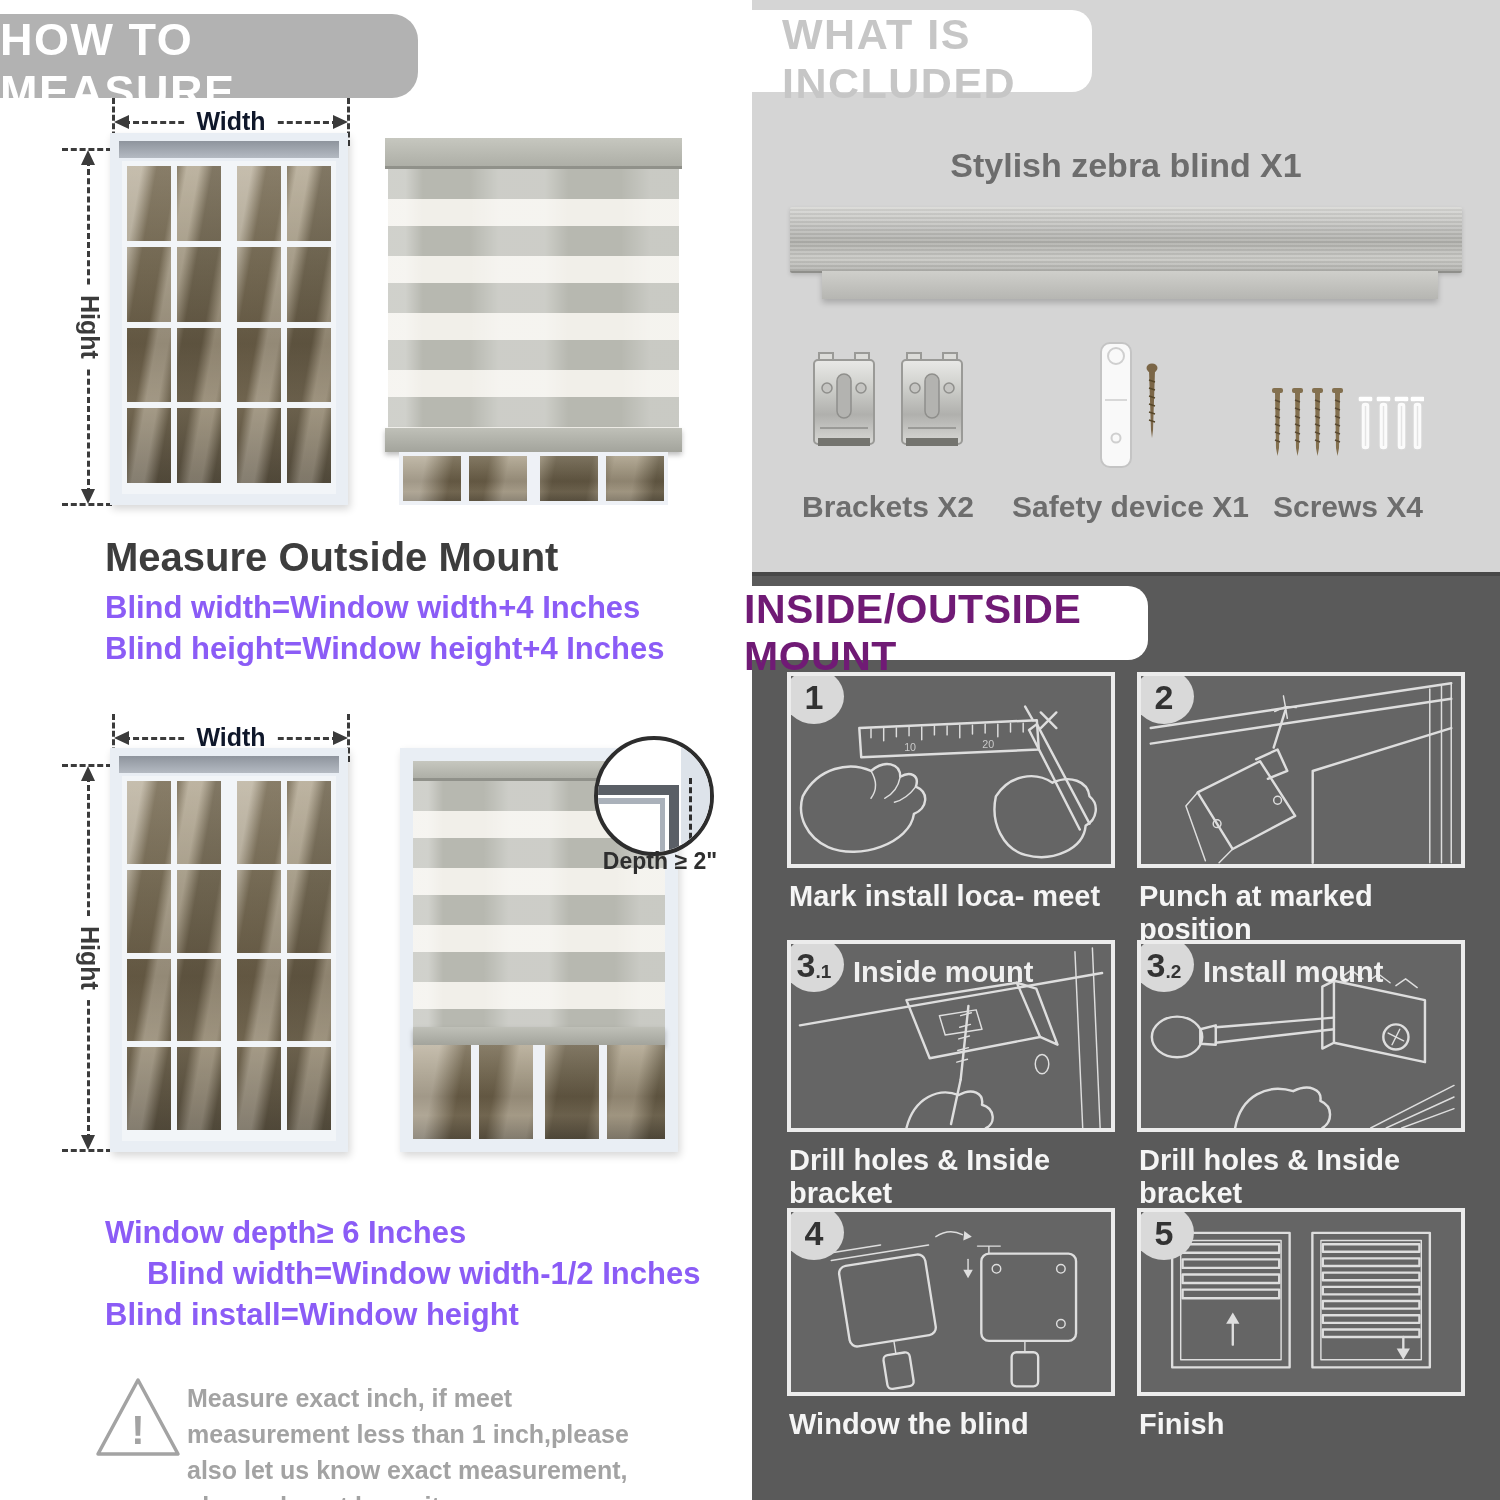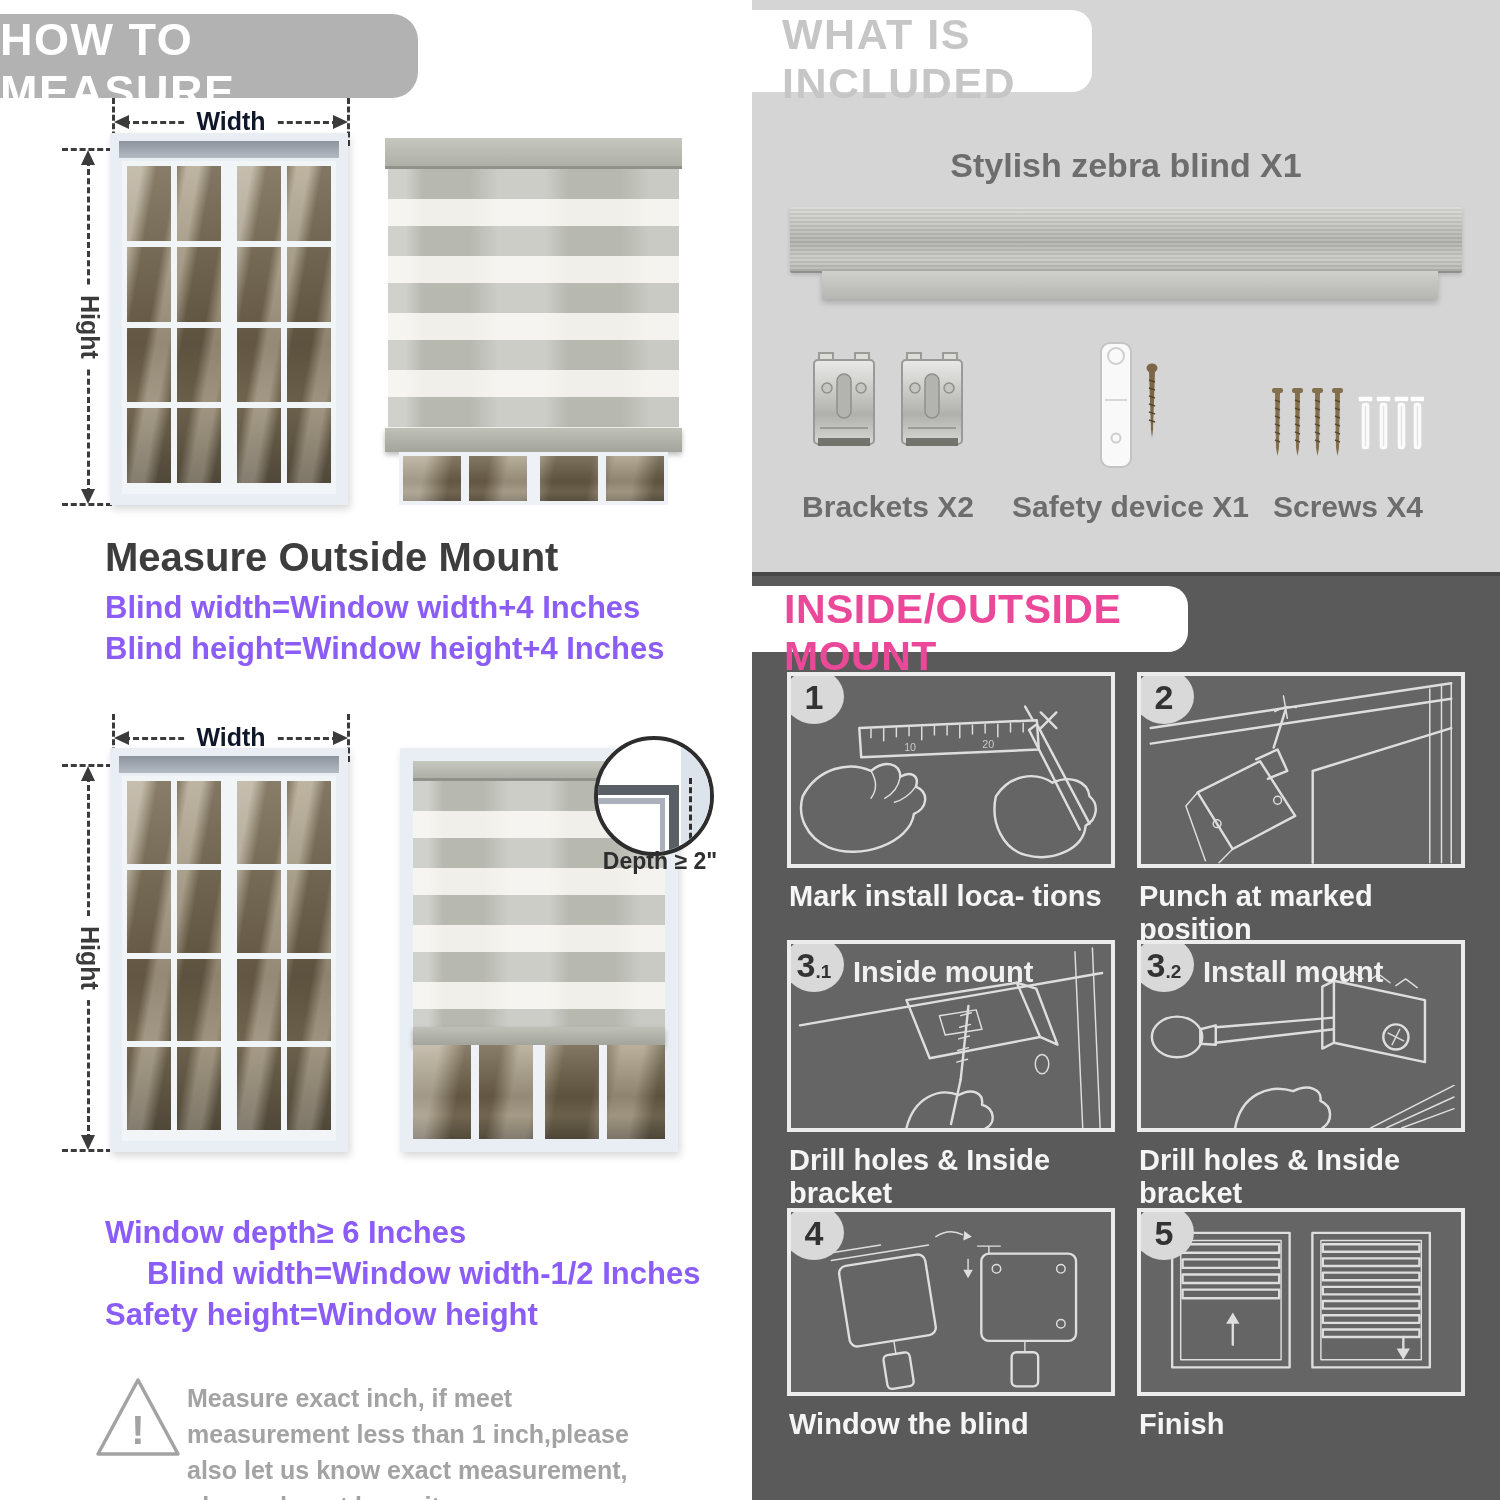--- a/index.html
+++ b/index.html
@@ -8,22 +8,22 @@
   .abs{position:absolute;}
 
   
   .hdr{display:flex;align-items:flex-start;font-weight:bold;letter-spacing:1.5px;box-sizing:border-box;}
   .hdr-left{left:0;top:14px;width:418px;height:84px;background:#b2b2b2;border-radius:0 26px 26px 0;
             color:#ffffff;font-size:45px;justify-content:center;}
   .panel-light{left:752px;top:0;width:748px;height:572px;background:#d5d5d5;}
   .hdr-included{left:752px;top:10px;width:340px;height:82px;background:#ffffff;border-radius:0 20px 20px 0;
             color:#c6c6c6;font-size:43px;padding-left:30px;}
   .panel-dark{left:752px;top:572px;width:748px;height:928px;background:#5a5a5a;border-top:4px solid #484848;box-sizing:border-box;}
-  .hdr-mount{left:752px;top:586px;width:436px;height:66px;background:#ffffff;border-radius:0 20px 20px 0;
-            color:#ec4899;font-size:41px;padding-left:32px;letter-spacing:.5px;}
+  .hdr-mount{left:712px;top:586px;width:436px;height:74px;background:#ffffff;border-radius:0 20px 20px 0;
+            color:#701a75;font-size:41px;padding-left:32px;letter-spacing:.5px;}
 
   
   .win{background:#e9eef4;box-shadow:2px 4px 8px rgba(0,0,0,.16);}
   .win-head{position:absolute;left:9px;right:9px;top:8px;height:17px;background:linear-gradient(#8e949d,#b4bac2);}
   .win-body{position:absolute;left:12px;right:12px;top:28px;bottom:11px;background:#f2f5f8;display:flex;gap:6px;}
   .sash{flex:1;position:relative;border:5px solid #f2f5f8;box-sizing:border-box;}
   .photo{background:
       linear-gradient(100deg, rgba(255,255,255,.32) 0 10%, rgba(55,47,33,.30) 20% 33%,
         rgba(255,255,255,.22) 40% 48%, rgba(40,35,25,.32) 57% 70%,
         rgba(255,255,255,.18) 78% 86%, rgba(30,28,20,.28) 94%),
@@ -183,21 +183,21 @@
     <div class="abs" style="left:0;right:28%;top:40%;height:9%;background:#5a5f66;"></div>
     <div class="abs" style="right:28%;top:40%;bottom:0;width:9%;background:#5a5f66;"></div>
     <div class="abs" style="left:0;right:40%;top:52%;height:5%;background:#aab1ba;"></div>
     <div class="abs" style="right:40%;top:52%;bottom:0;width:5%;background:#aab1ba;"></div>
     <div class="abs" style="right:16%;top:34%;bottom:4%;border-left:3px dashed #2d2d2d;"></div>
   </div>
   <div class="abs depth-lbl">Depth ≥ 2"</div>
 
   <div class="abs m-rule" style="left:105px;top:1215px;">Window depth≥ 6 Inches</div>
   <div class="abs m-rule" style="left:105px;top:1256px;margin-left:42px;">Blind width=Window width-1/2 Inches</div>
-  <div class="abs m-rule" style="left:105px;top:1297px;">Safety height=Window height</div>
+  <div class="abs m-rule" style="left:105px;top:1297px;">Blind install=Window height</div>
 
   <svg class="abs" style="left:92px;top:1372px;" width="92" height="92" viewBox="0 0 92 92">
     <polygon points="46,8 86,82 6,82" fill="none" stroke="#a3a3a3" stroke-width="3.5" stroke-linejoin="round"></polygon>
     <text x="46" y="72" text-anchor="middle" font-size="40" font-weight="bold" fill="#a3a3a3" font-family="Liberation Sans, sans-serif">!</text>
   </svg>
   <div class="abs warn-text" style="left:187px;top:1380px;width:470px;">Measure exact inch, if meet measurement less than 1 inch,please also let us know exact measurement, please do not leave it</div>
 
   <div class="abs panel-light"></div>
   <div class="abs hdr hdr-included">
     <span>WHAT IS INCLUDED</span>
@@ -311,21 +311,21 @@
       <path d="M82,53 v9 M95,52 v13 M108,52 v9 M121,51 v9 M134,51 v13 M147,50 v9 M160,50 v9 M173,49 v13 M186,49 v9 M199,48 v9 M212,48 v13 M225,47 v9 M238,47 v9" class="thin"></path>
       <text x="116" y="76" font-size="11" fill="#c9c9c9" font-family="Liberation Sans, sans-serif">10</text>
       <text x="196" y="72" font-size="11" fill="#c9c9c9" font-family="Liberation Sans, sans-serif">20</text>
       <path d="M256,36 l16,16 M272,36 l-16,16" stroke-width="3"></path>
       <path d="M12,122 C28,92 60,86 82,96 C96,84 112,88 112,102 C122,96 132,100 128,112 C142,118 140,134 126,140 C122,170 70,188 38,174 C16,164 6,142 12,122 Z"></path>
       <path d="M82,96 C88,106 88,116 82,124 M112,102 C110,112 104,120 96,124 M128,112 C122,120 114,126 106,128" class="thin"></path>
       <path d="M210,122 C224,100 250,96 268,108 C286,100 304,106 306,122 C316,130 314,146 302,152 C300,176 268,190 240,182 C218,176 204,150 210,122 Z"></path>
       <path d="M252,48 L306,150 M244,54 L296,156 M252,48 L244,54 M248,44 l-8,-14"></path>
     </svg>
   </div>
-  <div class="abs step-cap" style="left:789px;top:880px;width:340px;">Mark install loca- tions</div>
+  <div class="abs step-cap" style="left:789px;top:880px;width:340px;">Mark install loca- meet</div>
 
   <div class="abs step" style="left:1137px;top:672px;width:328px;height:196px;">
     <div class="badge">
       <span class="num">2</span>
         <span class="sub"></span>
     </div>
     <svg class="art" viewBox="0 0 328 190">
       <path d="M10,52 L318,6 M10,68 L318,22"></path>
       <path d="M176,96 L318,52 M176,96 L176,190"></path>
       <path d="M296,12 L296,190 M308,9 L308,190 M318,6 L318,190" class="thin"></path>

